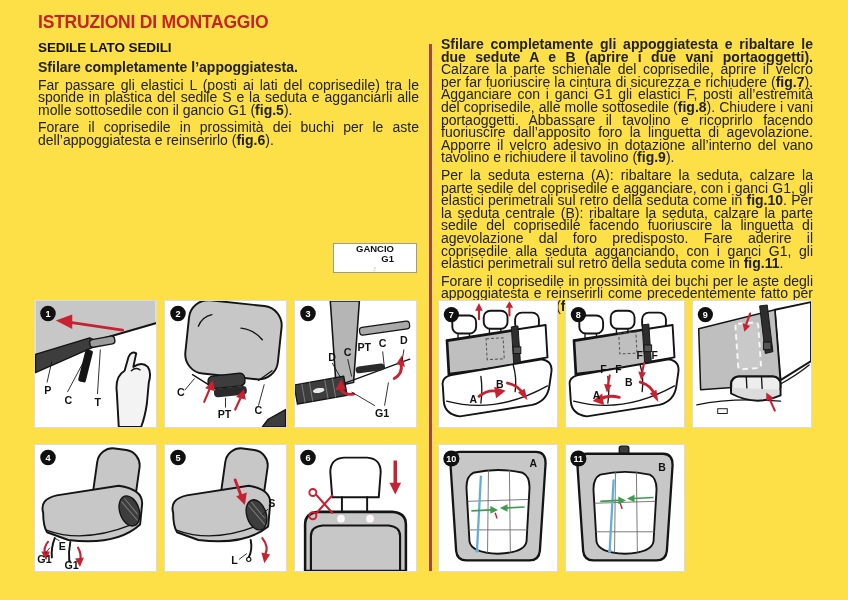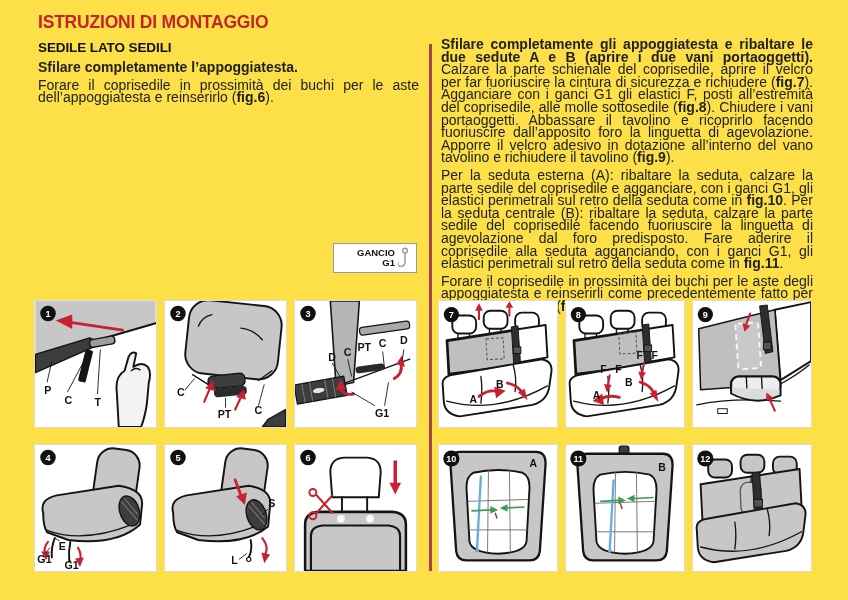--- a/index.html
+++ b/index.html
@@ -8,21 +8,21 @@
   .main-title{position:absolute;left:38px;top:12px;margin:0;font-size:17.5px;font-weight:bold;
         color:#c4232b;letter-spacing:-0.2px;}
   .col{position:absolute;}
   .col-left{left:38px;top:40px;width:381px;}
   .col-right{left:441px;top:38px;width:372px;}
   .col h2{margin:0 0 6px 0;font-size:13.5px;font-weight:bold;color:#111;letter-spacing:-0.1px;}
   .body{margin:0 0 5px 0;font-size:14px;line-height:12.6px;text-align:justify;color:#222;}
   .body b{font-weight:bold;}
   .divider{position:absolute;left:429px;top:44px;width:3px;height:527px;background:#a6444b;}
   .hook-box{position:absolute;left:333px;top:243px;width:84px;height:30px;border:1.5px solid #9a9a9a;
-        background:#fff;display:flex;align-items:center;justify-content:flex-end;gap:3px;padding:0 4px;box-sizing:border-box;}
+        background:#fff;display:flex;align-items:center;justify-content:flex-end;gap:3px;padding:0 4px;box-sizing:border-box;flex-direction:column;}
   .hook-box .txt{font-size:9.5px;font-weight:bold;line-height:10px;text-align:right;color:#111;}
   .figs{position:absolute;display:grid;gap:16px 7px;}
   .figs-left{left:34px;top:300px;grid-template-columns:repeat(3,123px);grid-auto-rows:128px;}
   .figs-right{left:438px;top:300px;grid-template-columns:repeat(3,120px);grid-auto-rows:128px;}
   .panel{position:relative;background:#fff;border:1px solid #dcdcdc;box-sizing:border-box;}
   .panel svg{position:absolute;left:0;top:0;width:100%;height:100%;}
   
   .s-gray{fill:#c7c7c7;stroke:#141414;stroke-width:2;stroke-linejoin:round;}
   .s-gray2{fill:#bfbfbf;stroke:#141414;stroke-width:1.6;stroke-linejoin:round;}
   .s-white{fill:#fff;stroke:#141414;stroke-width:2;stroke-linejoin:round;}
@@ -49,20 +49,21 @@
 
 <div class="page">
 
   <h1 class="main-title">ISTRUZIONI DI MONTAGGIO</h1>
 
   <div class="divider"></div>
 
   <div class="col col-left">
     <h2>SEDILE LATO SEDILI</h2>
     <p class="body"><b>Sfilare completamente l’appoggiatesta.</b></p>
+    <p class="body"><span>Far passare gli elastici L (posti ai lati del coprisedile) tra le sponde in plastica del sedile S e la seduta e agganciarli alle molle sottosedile con il gancio G1 (</span><b>fig.5</b><span>).</span></p>
     <p class="body"><span>Forare il coprisedile in prossimità dei buchi per le aste dell’appoggiatesta e reinserirlo (</span><b>fig.6</b><span>).</span></p>
   </div>
 
   <div class="hook-box">
     <div class="txt">
       <div>GANCIO</div>
       <div>G1</div>
     </div>
     <svg width="14" height="25" viewBox="0 0 16 27">
       <circle cx="8" cy="4.5" r="2.7" fill="none" stroke="#9a9a9a" stroke-width="1.6"></circle>
@@ -426,33 +427,14 @@
             <line x1="92" y1="54" x2="71" y2="55" class="green"></line>
             <polygon points="72,51 64,55 72,59" class="greenf"></polygon>
           </g>
         <line x1="57" y1="60" x2="59" y2="66" stroke="#c62231" stroke-width="1.5"></line>
         <text x="97" y="26" class="lbl">B</text>
         <circle cx="13" cy="13" r="8.5" class="badge-c"></circle>
         <text x="13" y="16.5" class="badge-t">11</text>
       </svg>
     </div>
 
-    <div class="panel">
-      <svg viewBox="0 0 124 130">
-        <rect x="16" y="14" width="25" height="19" rx="7" class="s-gray"></rect>
-        <rect x="50" y="9" width="25" height="19" rx="7" class="s-gray"></rect>
-        <rect x="84" y="11" width="25" height="19" rx="7" class="s-gray"></rect>
-        <polygon points="8,40 112,24 114,62 10,80" class="s-gray"></polygon>
-        <rect x="50" y="38" width="22" height="34" rx="8" fill="none" stroke="#555" stroke-width="1.4" transform="rotate(-2 61 55)"></rect>
-        <line x1="61" y1="38" x2="61" y2="31" class="ln"></line>
-        <polygon points="62,28 70,27 73,76 65,78" fill="#2e2e2e" stroke="#141414" stroke-width="1"></polygon>
-        <rect x="64" y="56" width="9" height="8" fill="#555" stroke="#141414" stroke-width="1"></rect>
-        <circle cx="56" cy="82" r="2.5" fill="#fff" stroke="#141414" stroke-width="1.2"></circle>
-        <path d="M4,88 Q2,78 16,76 L108,60 Q120,62 118,74 L116,90 Q114,106 98,110 L22,122 Q6,120 5,106 Z" class="s-gray"></path>
-        <path d="M44,80 q2,14 0,28" class="ln"></path>
-        <path d="M78,66 q4,14 2,28" class="ln"></path>
-        <path d="M8,106 Q60,120 114,90" class="ln"></path>
-        <circle cx="13" cy="13" r="8.5" class="badge-c"></circle>
-        <text x="13" y="16.5" class="badge-t">12</text>
-      </svg>
-    </div>
   </div>
 </div>
 
 </body></html>

